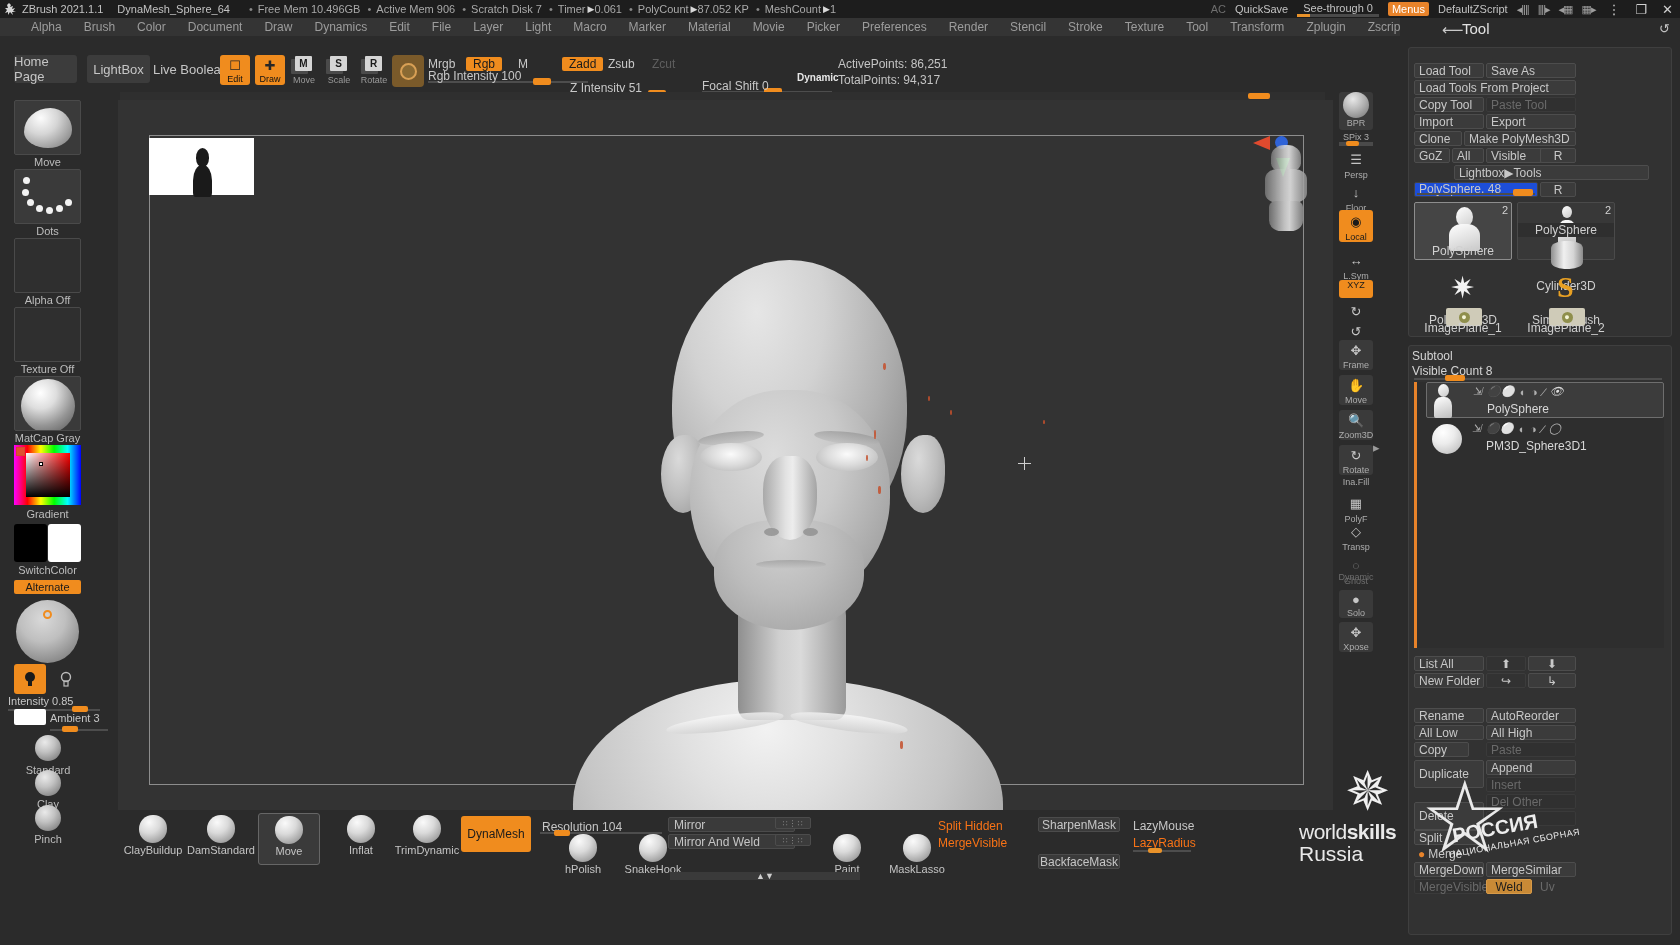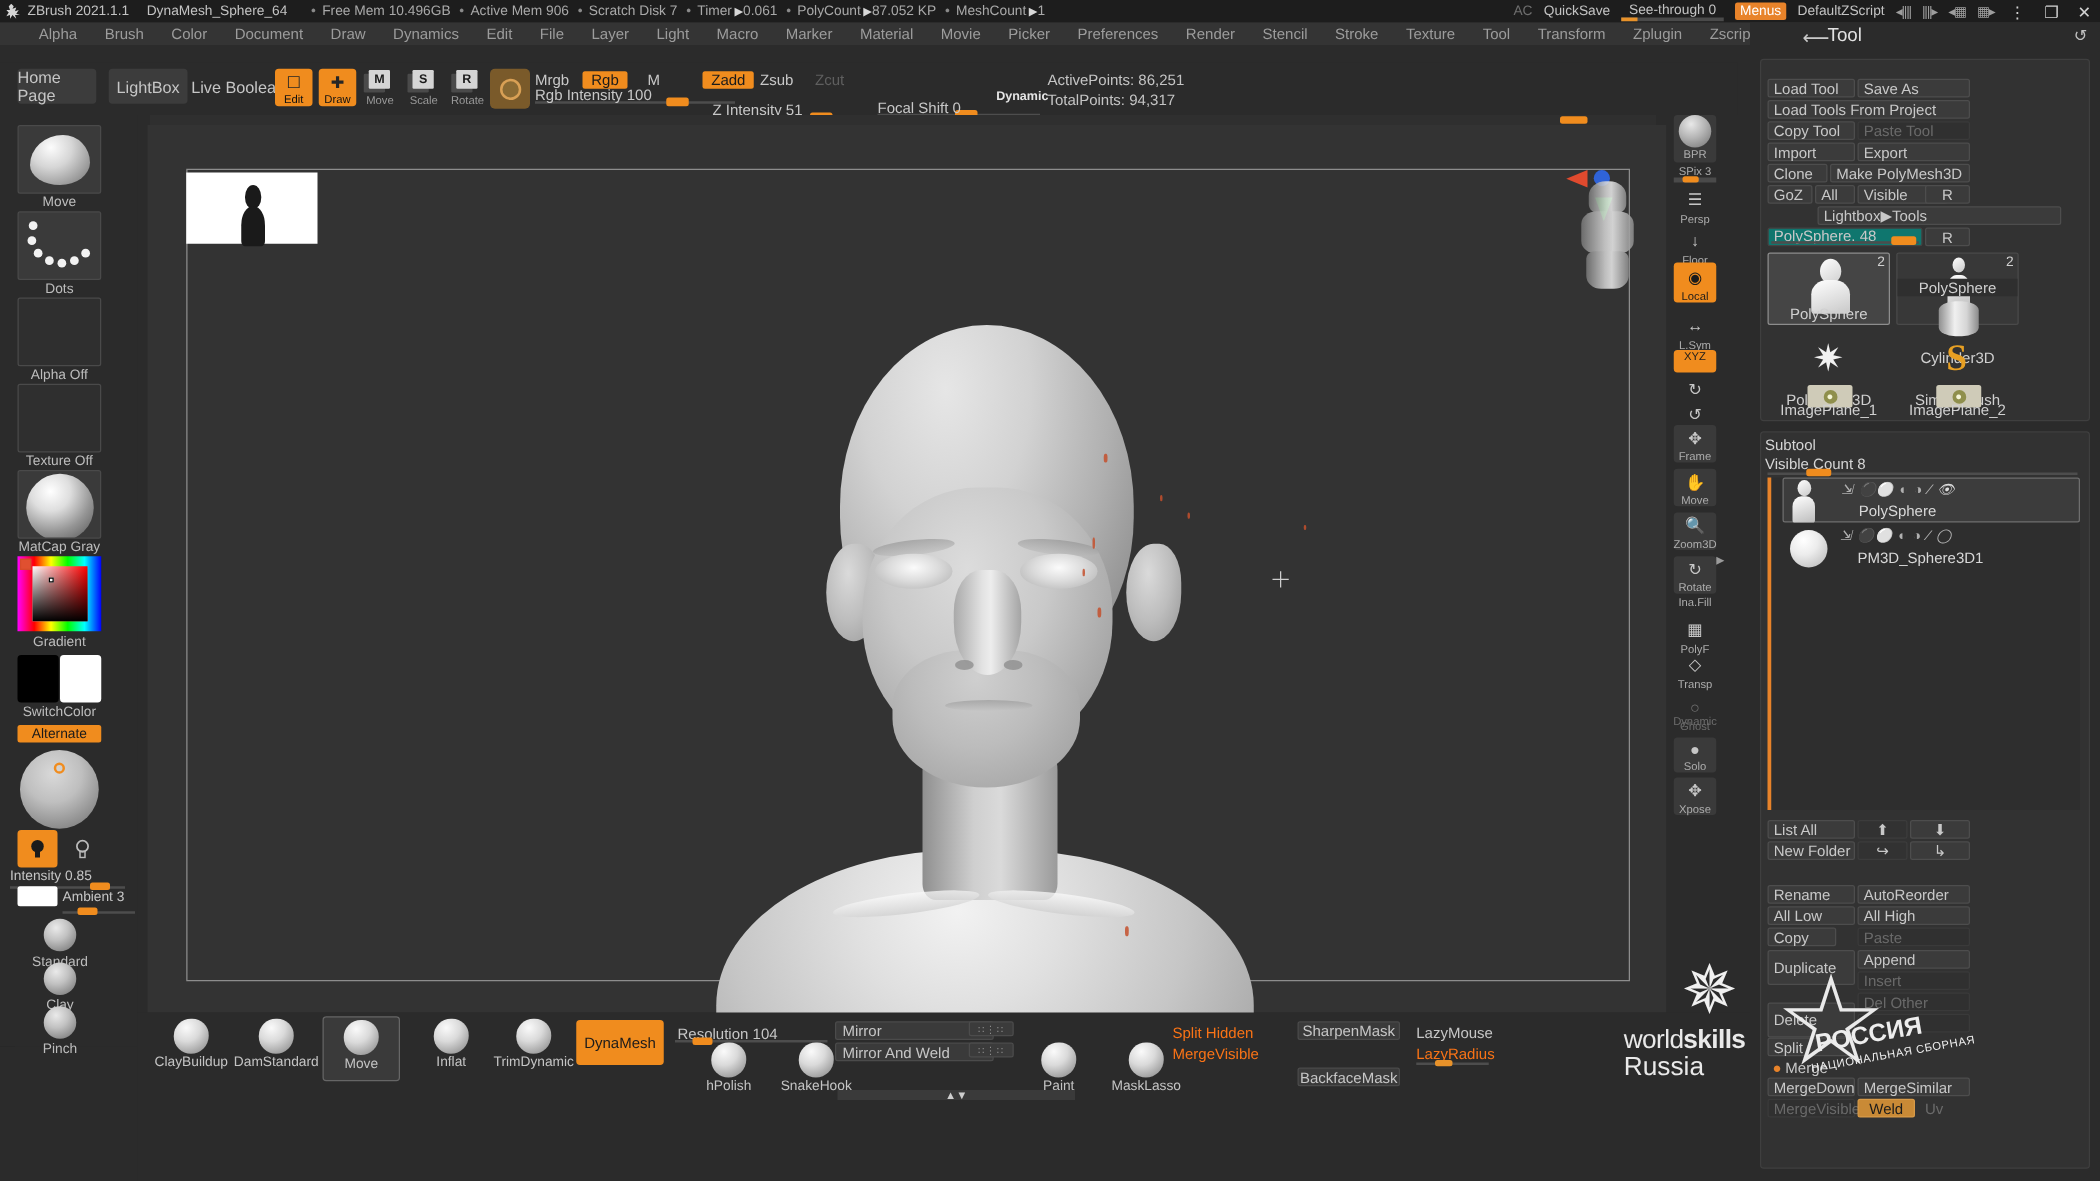--- a/index.html
+++ b/index.html
@@ -197,21 +197,21 @@
   .tp-title .ttxt { position:absolute; left:62px; top:2px; font-size:15px; color:#e2e2e2; }
   .tp-title .rev { position:absolute; right:10px; top:3px; font-size:13px; color:#c0c0c0; }
   .tp-box { position:absolute; left:8px; background:#323232; border:1px solid #3f3f3f; border-radius:3px; }
   .pbtn {
     position:absolute; height:15px; background:#3b3b3b; border:1px solid #4d4d4d; border-radius:2px;
     font-size:12px; color:#c8c8c8; display:flex; align-items:center; padding-left:4px; white-space:nowrap;
   }
   .pbtn.dim { color:#6a6a6a; background:#303030; border-color:#3a3a3a; }
   .pbtn.center { justify-content:center; padding-left:0; }
   .pbtn.on { background:#c98a36; color:#1b1b1b; border-color:#d79a48; }
-  .pslider { position:absolute; height:15px; background:#0f766e; border:1px solid #434343; border-radius:2px; font-size:12px; color:#c8c8c8; }
+  .pslider { position:absolute; height:15px; background:#1d4ed8; border:1px solid #434343; border-radius:2px; font-size:12px; color:#c8c8c8; }
   .pslider .lbl { position:absolute; left:4px; top:-1px; }
   .pslider .track { position:absolute; left:2px; right:2px; bottom:1px; height:2px; background:#4d4d4d; }
   .pslider .knob { position:absolute; bottom:0px; width:20px; height:7px; background:#f08c1e; border-radius:2px; }
   .mtile {
     position:absolute; width:98px; height:58px; background:#383838; border:1px solid #4a4a4a; border-radius:2px;
   }
   .mtile.sel { background:#454545; border-color:#8d8d8d; }
   .mtile .num { position:absolute; right:3px; top:1px; font-size:11px; color:#d2d2d2; }
   .mtile .cap { position:absolute; left:0; bottom:1px; width:100%; text-align:center; font-size:12px; color:#d0d0d0; }
   .mtile .capdark { position:absolute; left:0; bottom:1px; width:100%; text-align:center; font-size:12px; color:#d0d0d0; background:#2f2f2f;}

